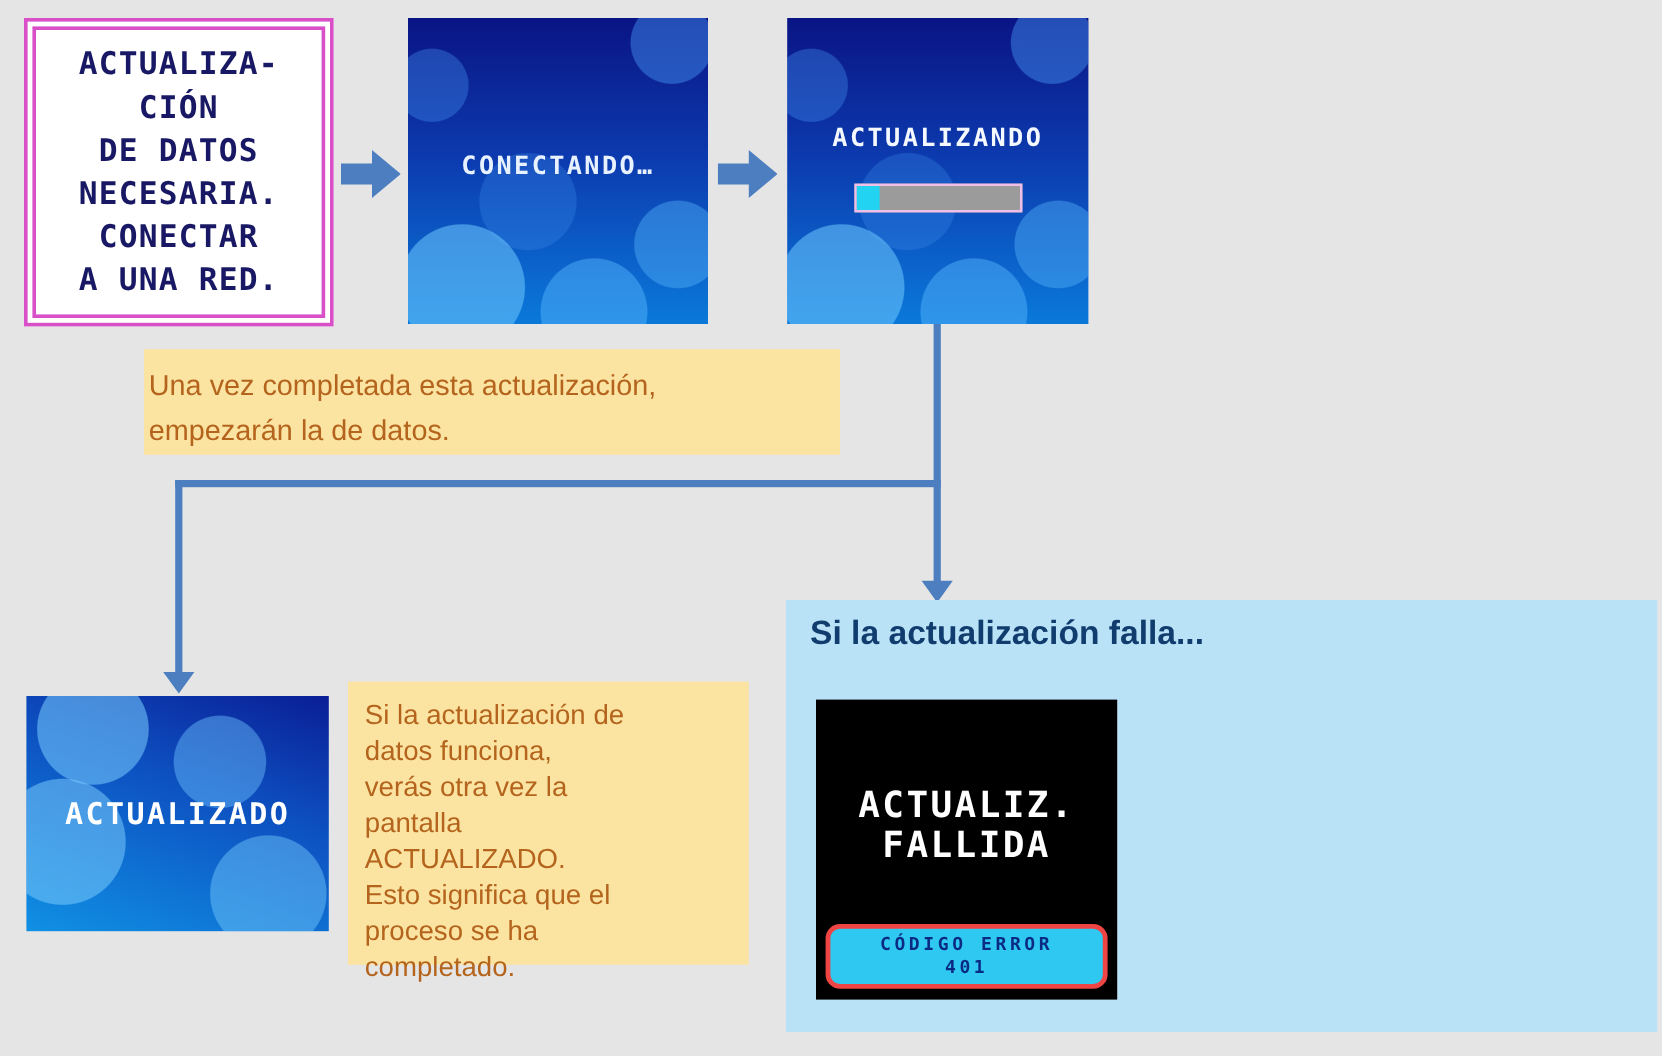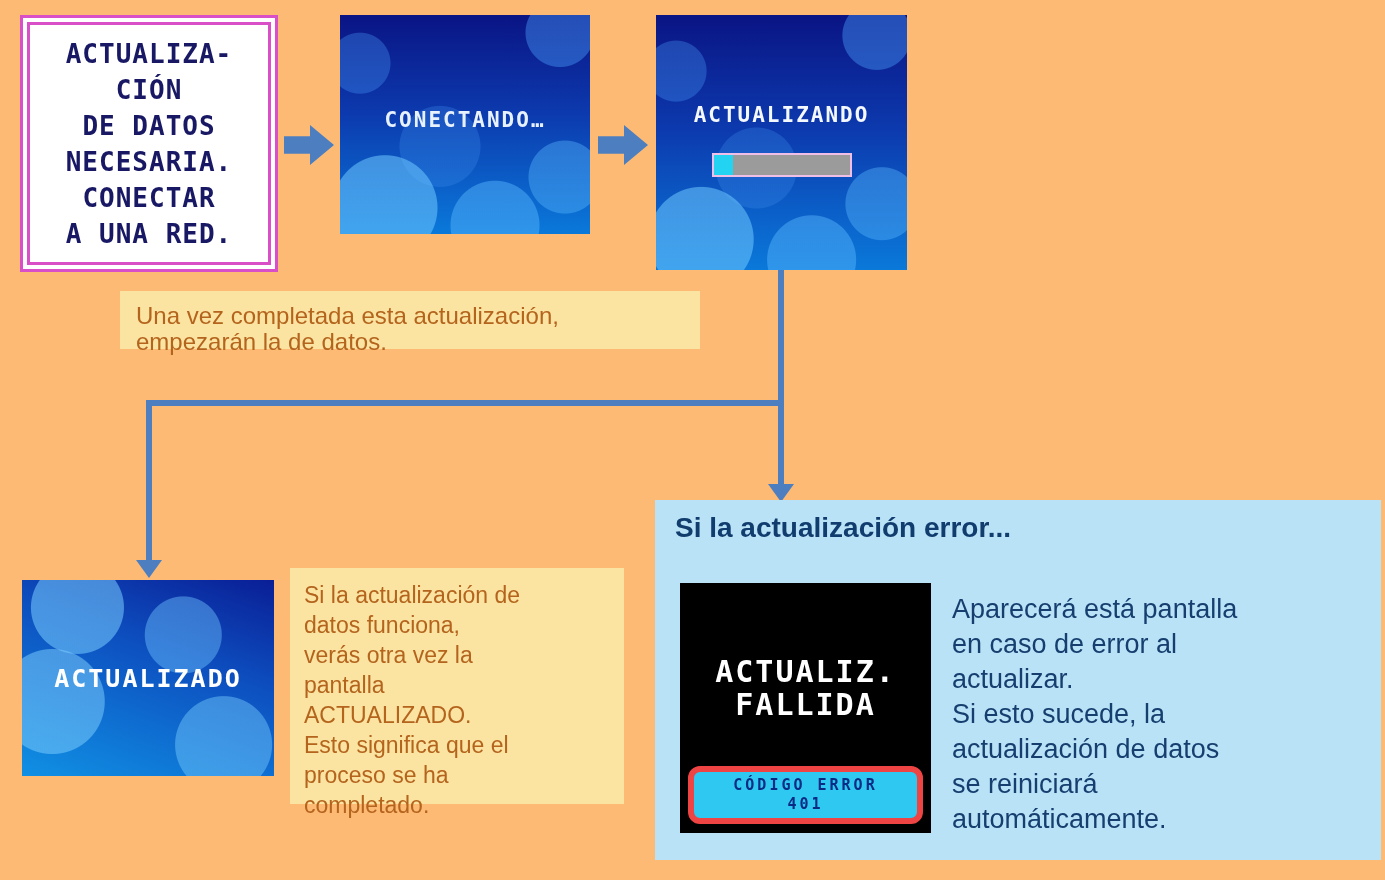--- a/index.html
+++ b/index.html
@@ -1,16 +1,16 @@
 <!DOCTYPE html>
 <html><head>
 <meta charset="utf-8">
 <style>
   html,body{margin:0;padding:0;background:#ffffff;}
-  #page{position:relative;width:1385px;height:880px;background:#fdba74;overflow:hidden;
+  #page{position:relative;width:1385px;height:880px;background:#e5e5e5;overflow:hidden;
         font-family:"Liberation Sans",sans-serif;}
 
   
   .screen{position:absolute;box-sizing:border-box;}
   .screen-blue{
     background:
       radial-gradient(circle at 18% 88%, rgba(110,200,255,.55) 0 52px, transparent 53px),
       radial-gradient(circle at 62% 96%, rgba(90,185,255,.45) 0 44px, transparent 45px),
       radial-gradient(circle at 90% 74%, rgba(90,185,255,.40) 0 36px, transparent 37px),
       radial-gradient(circle at 88% 8%,  rgba(70,150,245,.45) 0 34px, transparent 35px),
@@ -29,48 +29,48 @@
   .pixel{font-family:"DejaVu Sans Mono",monospace;font-weight:bold;letter-spacing:2px;}
   .pre{white-space:pre-line;}
 
   
   #screen-update-needed{left:20px;top:15px;width:258px;height:257px;
     background:#fff;border:3px solid #d94fc8;padding:4px;}
   #screen-update-needed .inner{width:100%;height:100%;box-sizing:border-box;
     border:3px solid #d94fc8;display:flex;align-items:center;justify-content:center;
     text-align:center;color:#181864;font-size:26px;line-height:36px;letter-spacing:1px;}
 
-  #screen-connecting{left:340px;top:15px;width:250px;height:219px;
+  #screen-connecting{left:340px;top:15px;width:250px;height:255px;
     display:flex;align-items:center;justify-content:center;}
   #screen-connecting .label{color:#e8f2ff;font-size:21px;margin-top:-10px;}
 
   #screen-updating{left:656px;top:15px;width:251px;height:255px;}
   #screen-updating .label{position:absolute;left:0;right:0;top:88px;text-align:center;
     color:#f4f8ff;font-size:21px;}
   .progress-outer{position:absolute;left:50%;top:138px;transform:translateX(-50%);
     width:136px;height:20px;background:#9b9b9b;border:2px solid #f0bfe8;box-sizing:content-box;}
   .progress-fill{height:100%;background:#22d4f2;}
 
   #screen-updated{left:22px;top:580px;width:252px;height:196px;
     display:flex;align-items:center;justify-content:center;}
   #screen-updated .label{color:#ffffff;font-size:25px;}
 
   #screen-failed{left:680px;top:583px;width:251px;height:250px;background:#000;
     display:flex;flex-direction:column;align-items:center;}
   #screen-failed .label{margin-top:72px;text-align:center;color:#ffffff;
     font-size:30px;line-height:33px;}
   .error-badge{position:absolute;left:8px;right:8px;bottom:9px;height:46px;
-    background:#2ec8f0;border:6px solid #ef4444;border-radius:12px;
+    background:#2ec8f0;border:4px solid #ef4444;border-radius:12px;
     display:flex;align-items:center;justify-content:center;}
   .error-badge .txt{text-align:center;color:#0a2a84;font-size:15px;line-height:19px;letter-spacing:3px;}
 
   
   .note{position:absolute;background:#fbe3a2;color:#b4641c;box-sizing:border-box;}
-  #note-after-update{left:120px;top:291px;width:580px;height:58px;
-    padding:12px 16px;font-size:24px;line-height:26px;}
+  #note-after-update{left:120px;top:291px;width:580px;height:88px;
+    padding:12px 4px;font-size:24px;line-height:38px;}
   #note-success{left:290px;top:568px;width:334px;height:236px;
     padding:12px 14px;font-size:23px;line-height:30px;}
 
   
   #failure-panel{position:absolute;left:655px;top:500px;width:726px;height:360px;
     background:#b9e2f7;box-sizing:border-box;}
   #failure-title{position:absolute;left:675px;top:512px;color:#113c6e;
     font-size:28px;font-weight:bold;}
   #failure-description{position:absolute;left:952px;top:592px;width:425px;
     color:#163f6f;font-size:27px;line-height:35px;}
@@ -135,32 +135,25 @@
   <div id="note-success" class="note pre">Si la actualización de
 datos funciona,
 verás otra vez la
 pantalla
 ACTUALIZADO.
 Esto significa que el
 proceso se ha
 completado.</div>
 
   <div id="failure-panel"></div>
-  <div id="failure-title">Si la actualización error...</div>
+  <div id="failure-title">Si la actualización falla...</div>
 
   <div id="screen-failed" class="screen">
     <div class="label pixel pre">ACTUALIZ.
 FALLIDA</div>
     <div class="error-badge">
       <div class="txt pixel pre">CÓDIGO ERROR
 401</div>
     </div>
   </div>
 
-  <div id="failure-description" class="pre">Aparecerá está pantalla
-en caso de error al
-actualizar.
-Si esto sucede, la
-actualización de datos
-se reiniciará
-automáticamente.</div>
 
 </div>
 
 </body></html>

